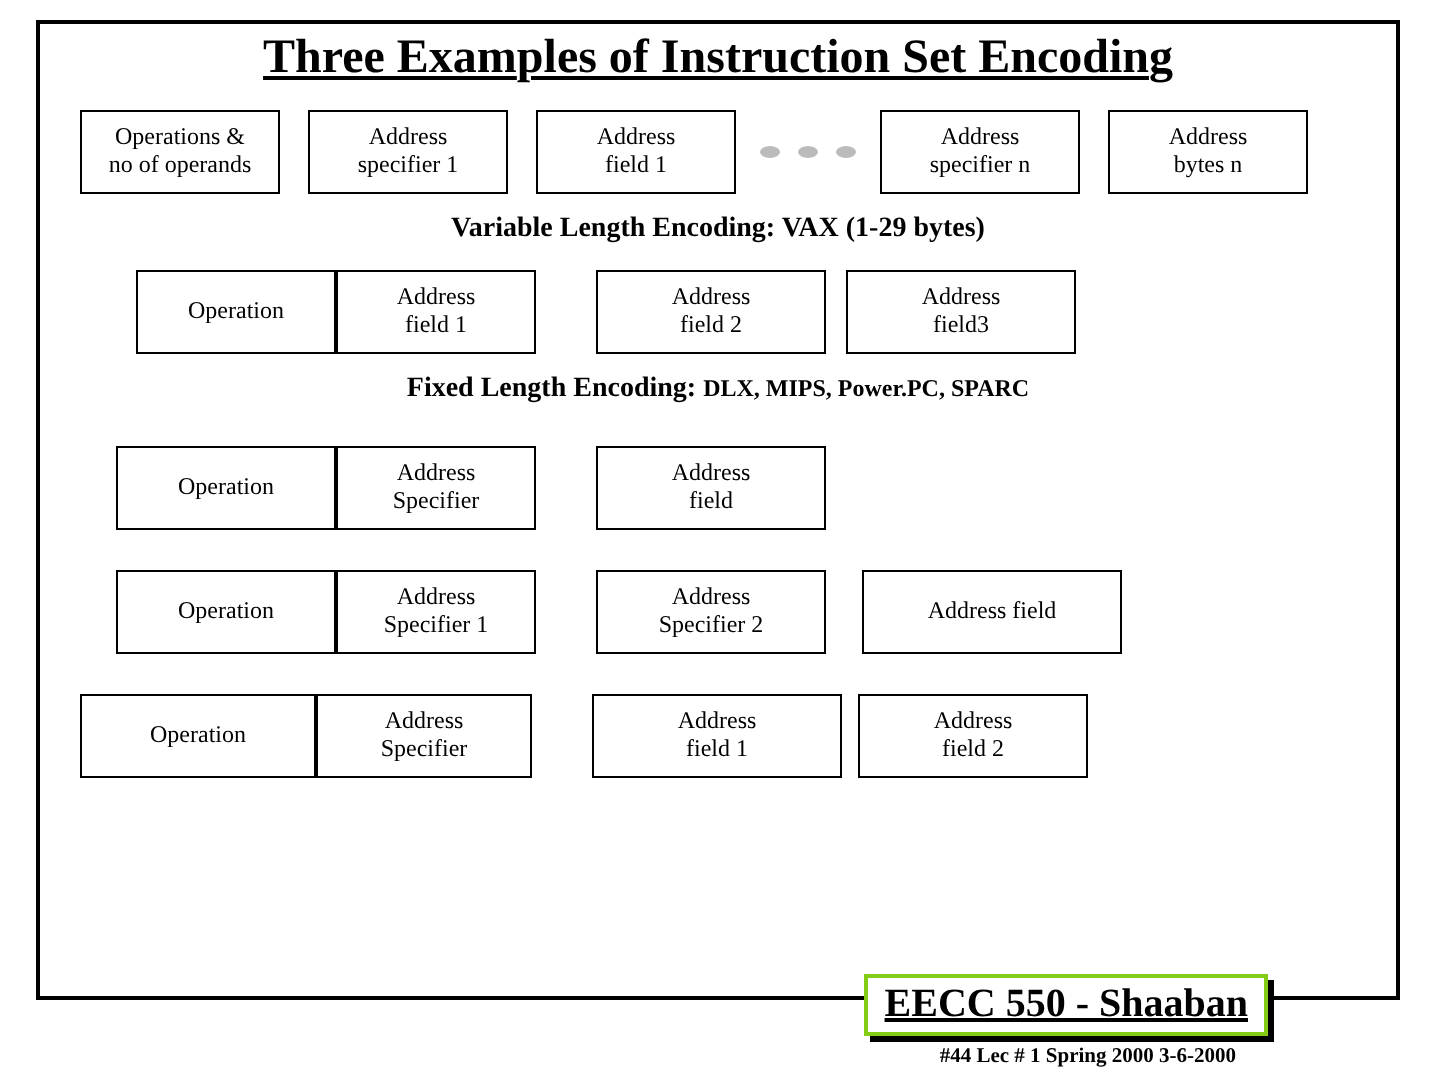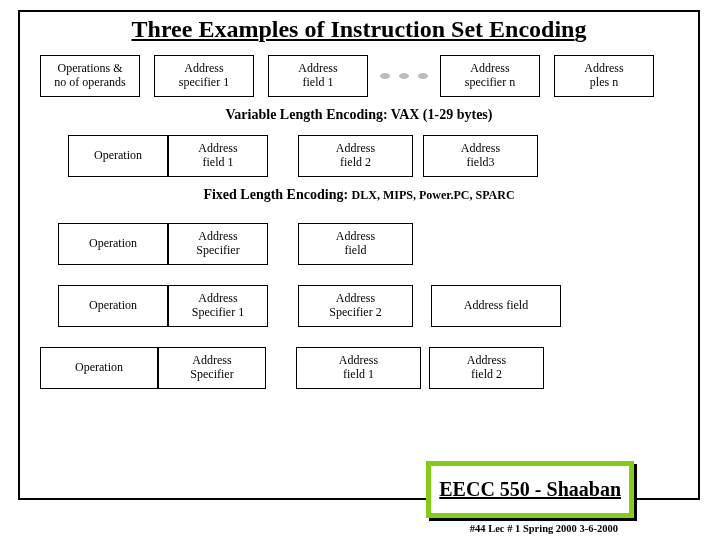--- a/index.html
+++ b/index.html
@@ -65,23 +65,23 @@
     width: 10px;
     height: 6px;
     background: #bbb;
     border-radius: 50%;
     display: inline-block;
   }
   .footer-box {
     position: absolute;
     right: 10px;
     bottom: 22px;
-    border: 5px solid #84cc16;
+    border: 2px solid #84cc16;
     background: #fff;
-    padding: 12px 8px;
+    padding: 2px 8px;
     font-size: 20px;
     font-weight: bold;
     box-shadow: 3px 3px 0 #000;
   }
   .footer-box .u { text-decoration: underline; }
   .footer-line {
     position: absolute;
     right: 26px;
     bottom: 6px;
     font-size: 10.5px;
@@ -115,21 +115,21 @@
         <span></span>
           <span></span>
           <span></span>
       </div>
       <div class="box tall" style="width:100px;">
         <span>Address</span>
         <span>specifier n</span>
       </div>
       <div class="box tall" style="width:100px; margin-left:14px;">
         <span>Address</span>
-        <span>ples n</span>
+        <span>bytes n</span>
       </div>
     </div>
 
     <div class="sub">Variable Length Encoding:  VAX  (1-29 bytes)</div>
 
     <div class="row" style="margin-left:48px;">
       <div class="box tall" style="width:100px;">
         <span>Operation</span>
       </div>
       <div class="box tall" style="width:100px;">

